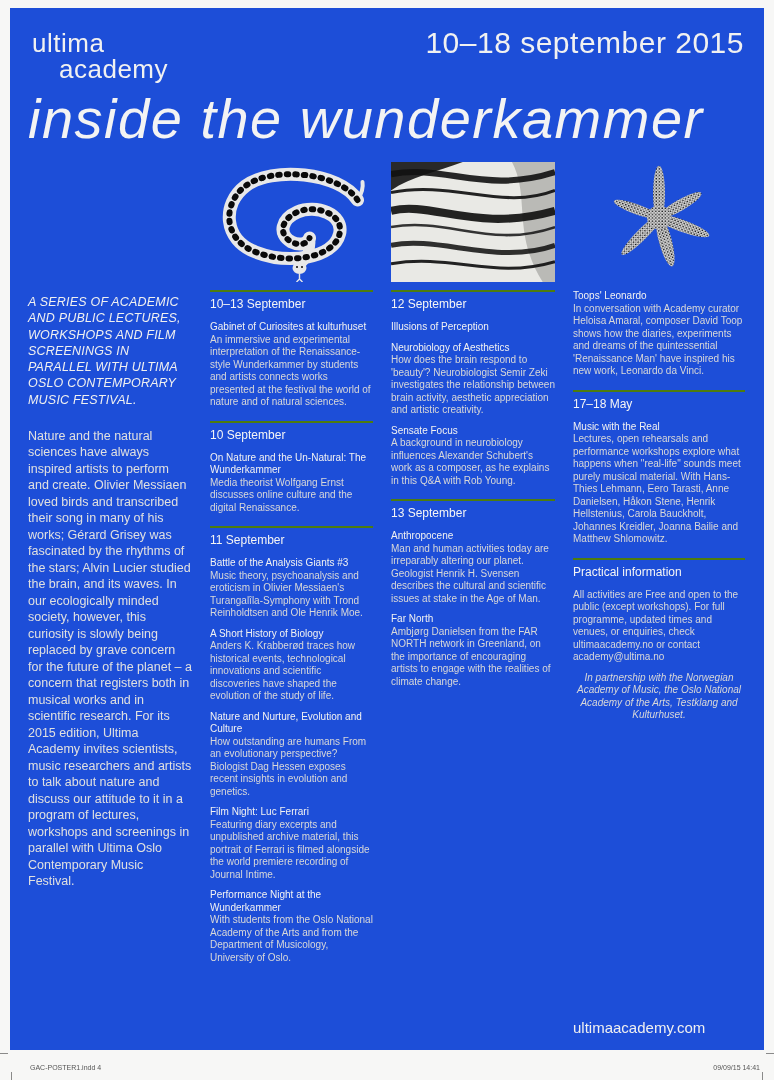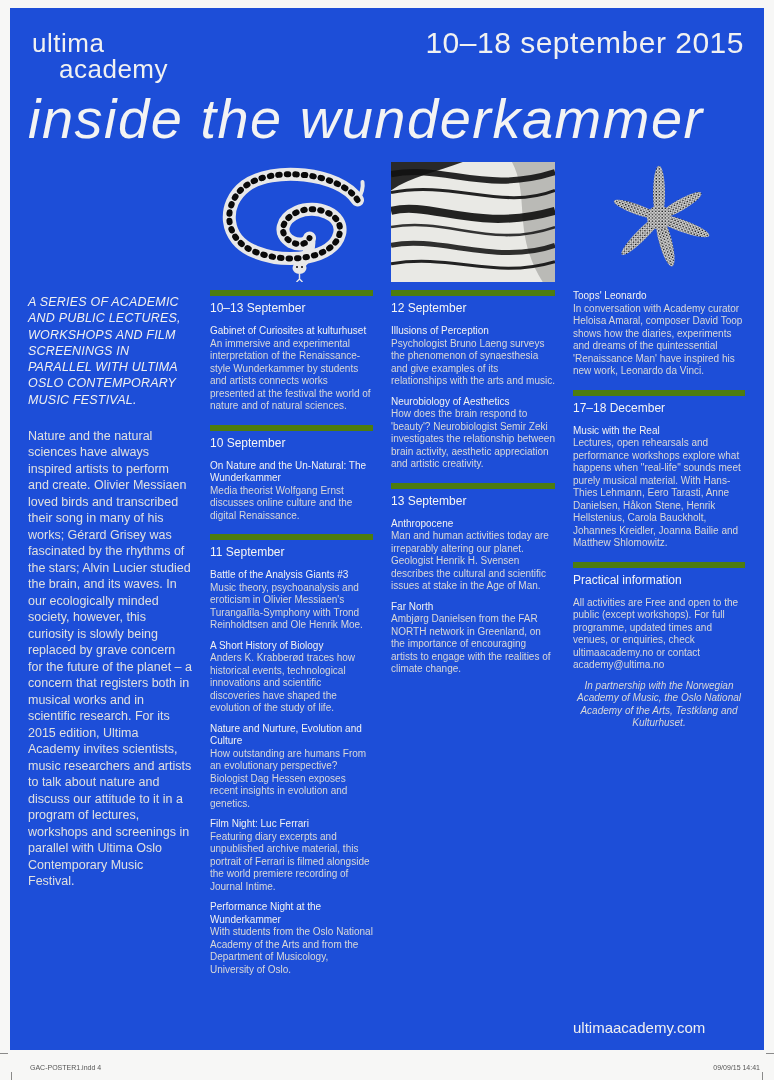--- a/index.html
+++ b/index.html
@@ -14,21 +14,21 @@
 
   
   .content {position:absolute; left:18px; top:154px; width:717px; display:grid; grid-template-columns:164px 163px 164px 172px; column-gap:18px;}
   .figure {height:120px; margin-bottom:8px;}
   .figure svg {width:100%; height:120px; display:block;}
 
   .col-intro {padding-top:132px;}
   .lead {font-size:12.5px; line-height:1.3; letter-spacing:0.2px; margin:0 0 20px 0; color:#f0f0f0;font-style:italic;}
   .intro-body {font-size:12.5px; line-height:1.32; color:#e0e0e0; margin:0;}
 
-  .section {border-top:6px solid #4d7c0f; padding-top:5px; margin-bottom:12px;}
+  .section {border-top:2px solid #4d7c0f; padding-top:5px; margin-bottom:12px;}
   .section.no-rule {border-top:none; padding-top:0;}
   .section-heading {font-size:12px; font-weight:400; margin:0 0 10px 0; color:#f5f5f5;}
   .event {margin-bottom:8px; font-size:10px; line-height:1.25; color:#d8d8d8;}
   .event-title {color:#f2f2f2;}
   .event-text {color:#d8d8d8;}
   .partnership {font-style:italic;text-align:center;}
 
   .site-url {position:absolute; left:563px; bottom:14px; font-size:15px; color:#f0f0f0;}
 
   
@@ -130,25 +130,28 @@
             <path d="M0,82 C46,72 104,102 160,82" stroke="#000" stroke-width="5" fill="none" opacity="0.8"></path>
             <path d="M0,100 C60,90 100,116 160,98" stroke="#222" stroke-width="3" fill="none"></path>
             <path d="M118,0 C136,34 118,70 148,118 L160,118 L160,0 Z" fill="#101010" opacity="0.22"></path>
           </svg>
         </div>
 
         <div class="section">
           <h3 class="section-heading">12 September</h3>
           <div class="event">
             <div class="event-title">Illusions of Perception</div>
-            <div class="event-text">Psychologist Bruno Laeng surveys the phenomenon of synaesthesia and give examples of its relationships with the arts and music.</div>
           </div>
           <div class="event">
             <div class="event-title">Neurobiology of Aesthetics</div>
             <div class="event-text">How does the brain respond to 'beauty'? Neurobiologist Semir Zeki investigates the relationship between brain activity, aesthetic appreciation and artistic creativity.</div>
+          </div>
+          <div class="event">
+            <div class="event-title">Sensate Focus</div>
+            <div class="event-text">A background in neurobiology influences Alexander Schubert's work as a composer, as he explains in this Q&amp;A with Rob Young.</div>
           </div>
         </div>
 
         <div class="section">
           <h3 class="section-heading">13 September</h3>
           <div class="event">
             <div class="event-title">Anthropocene</div>
             <div class="event-text">Man and human activities today are irreparably altering our planet. Geologist Henrik H. Svensen describes the cultural and scientific issues at stake in the Age of Man.</div>
           </div>
           <div class="event">
@@ -193,21 +196,21 @@
         </div>
 
         <div class="section no-rule">
           <div class="event">
             <div class="event-title">Toops' Leonardo</div>
             <div class="event-text">In conversation with Academy curator Heloisa Amaral, composer David Toop shows how the diaries, experiments and dreams of the quintessential 'Renaissance Man' have inspired his new work, Leonardo da Vinci.</div>
           </div>
         </div>
 
         <div class="section">
-          <h3 class="section-heading">17–18 December</h3>
+          <h3 class="section-heading">17–18 May</h3>
           <div class="event">
             <div class="event-title">Music with the Real</div>
             <div class="event-text">Lectures, open rehearsals and performance workshops explore what happens when "real-life" sounds meet purely musical material. With Hans-Thies Lehmann, Eero Tarasti, Anne Danielsen, Håkon Stene, Henrik Hellstenius, Carola Bauckholt, Johannes Kreidler, Joanna Bailie and Matthew Shlomowitz.</div>
           </div>
         </div>
 
         <div class="section">
           <h3 class="section-heading">Practical information</h3>
           <div class="event">
             <div class="event-text">All activities are Free and open to the public (except workshops). For full programme, updated times and venues, or enquiries, check ultimaacademy.no or contact academy@ultima.no</div>

